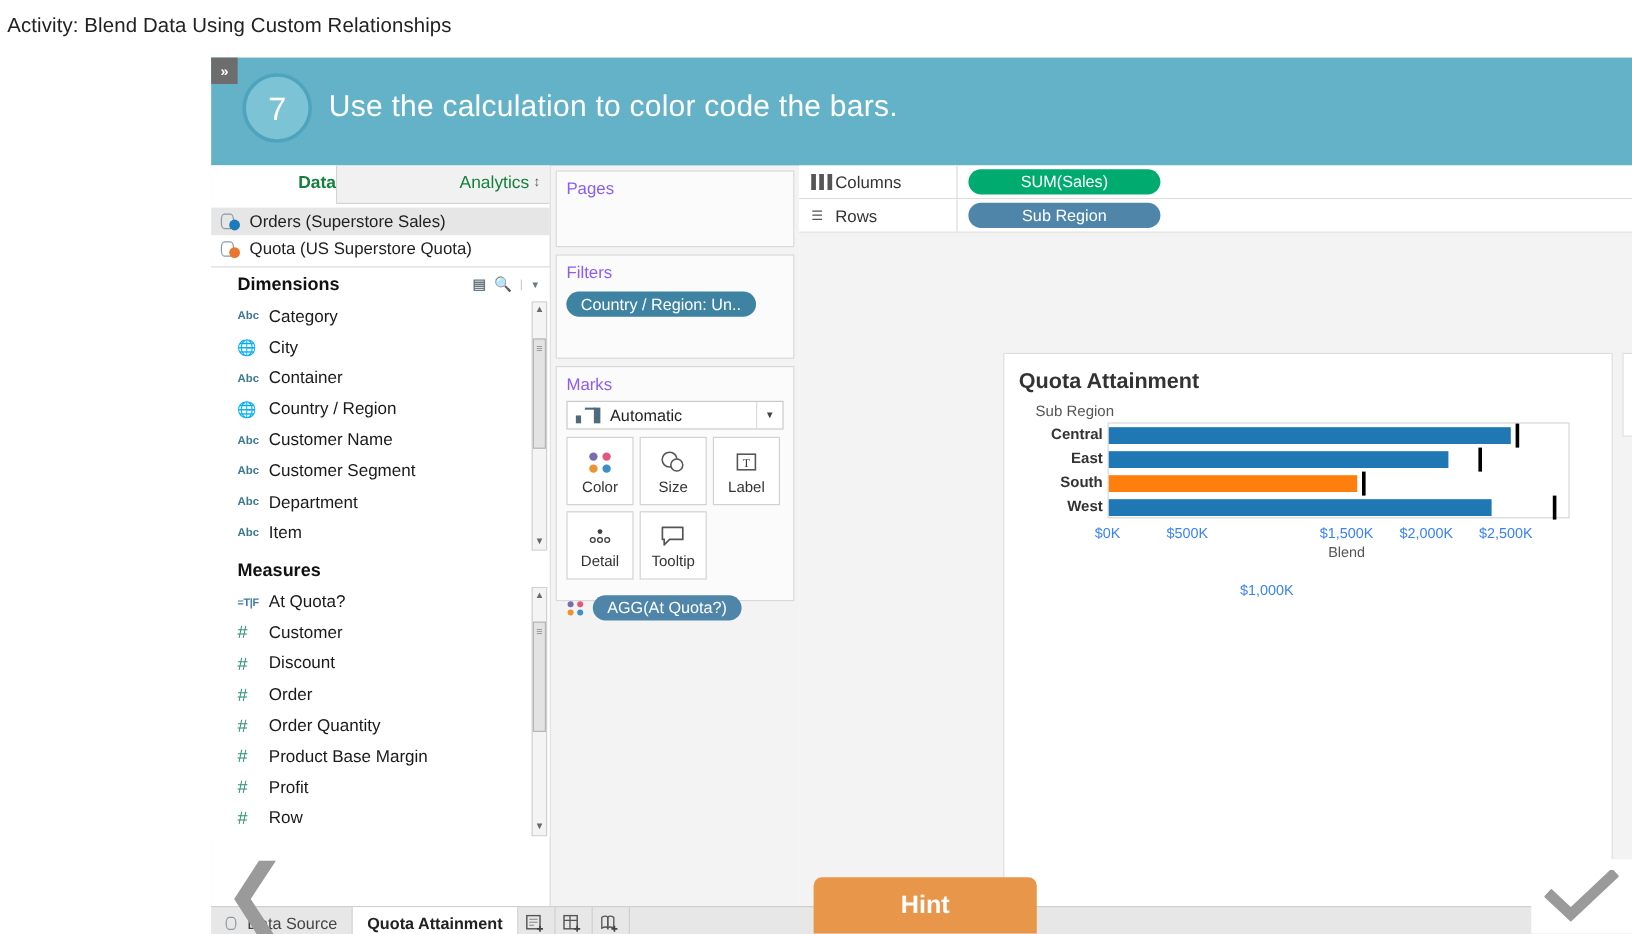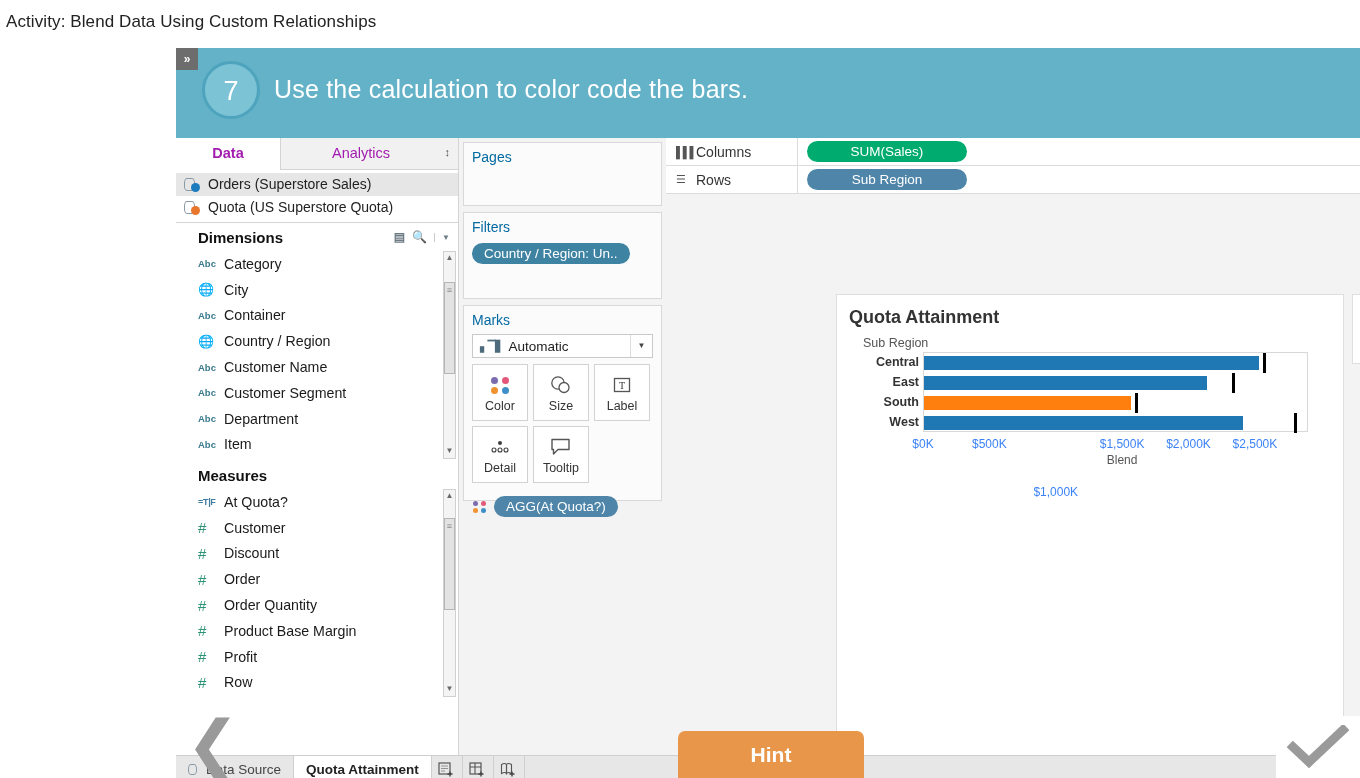--- a/index.html
+++ b/index.html
@@ -43,21 +43,21 @@
     position: absolute; left: 98px; top: 27px;
     color: #ffffff; font-size: 25px; letter-spacing: .2px;
   }
 
   
   #data-pane { left: 0; top: 90px; width: 283px; height: 617px; background:#fff; position:absolute;
                border-right: 1px solid #d4d4d4; }
   #pane-tabs { height: 32px; background: #f1f1f1; border-bottom: 1px solid #d4d4d4; position: relative; }
   .pane-tab {
     position: absolute; top: 0; height: 32px; line-height: 31px;
-    font-size: 14.5px; color: #a21caf; text-align: center; cursor: pointer;
+    font-size: 14.5px; color: #15803d; text-align: right; cursor: pointer;
   }
   .pane-tab.active { background: #ffffff; font-weight: bold; border-right: 1px solid #d4d4d4; }
   #tab-data { left: 0; width: 105px; }
   #tab-analytics { left: 105px; width: 160px; }
   #pane-sort-icon { position: absolute; right: 8px; top: 8px; font-size: 11px; color:#555; cursor:pointer;}
 
   .ds-row { height: 23px; line-height: 23px; font-size: 14px; color: #222;
             padding-left: 8px; display: flex; align-items: center; cursor: pointer; }
   .ds-row.selected { background: #e6e6e6; }
   .ds-icon { width: 18px; height: 16px; margin-right: 6px; position: relative; display:inline-block;}
@@ -88,21 +88,21 @@
   .vscroll .arrow { height: 13px; text-align: center; font-size: 8px; color: #6a6a6a; line-height: 12px; cursor:pointer;}
   .vscroll .thumb { position: absolute; left: 0; width: 11px; background: #e3e3e3;
                     border: 1px solid #b6b6b6; cursor: pointer; }
   .vscroll .thumb::after { content:"≡"; display:block; text-align:center; font-size:9px;
                            color:#888; margin-top: 25%; }
 
   
   #shelf-col { position: absolute; left: 283px; top: 90px; width: 207px; height: 617px;
                background: #f3f3f3; padding: 4px; }
   .card { background: #fbfbfb; border: 1px solid #d9d9d9; margin-bottom: 6px; position: relative; }
-  .card-title { font-size: 14px; color: #0369a1; padding: 6px 8px 4px 8px; }
+  .card-title { font-size: 14px; color: #8b5cf6; padding: 6px 8px 4px 8px; }
   #pages-card { height: 64px; }
   #filters-card { height: 87px; }
   #marks-card { height: 196px; }
 
   .pill { display: inline-flex; align-items: center; height: 21px; border-radius: 11px;
           color: #fff; font-size: 13.5px; padding: 0 12px; white-space: nowrap; cursor: pointer; }
   .pill.blue { background: #4e85a8; }
   .pill.blue-dark { background: #3f83a3; }
   .pill.green { background: #00ab6f; }
 

